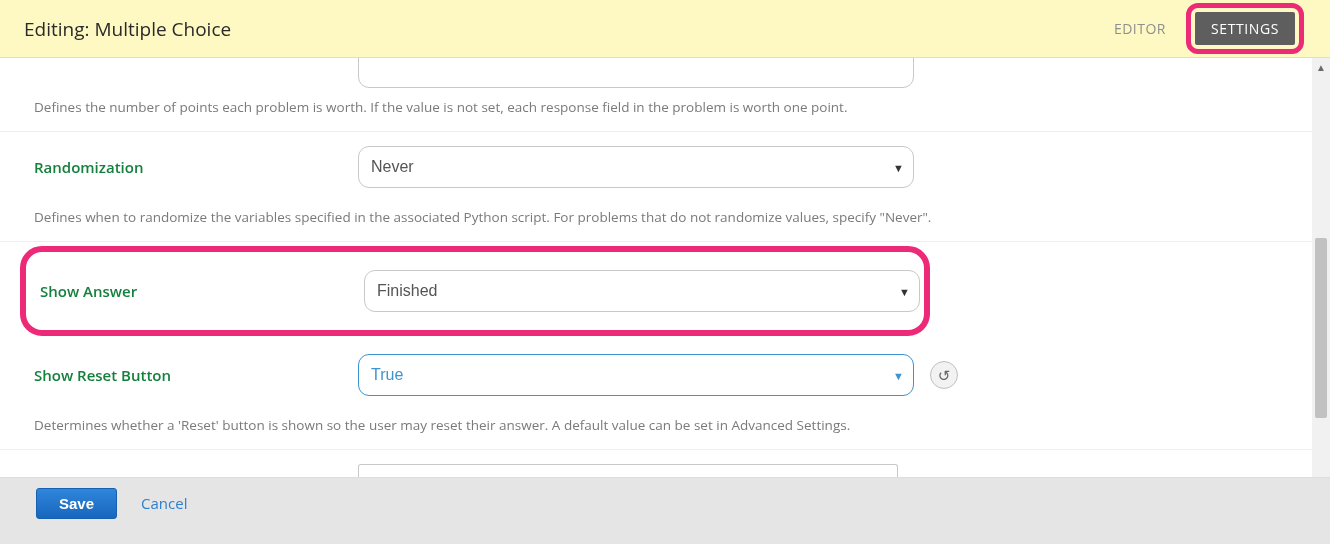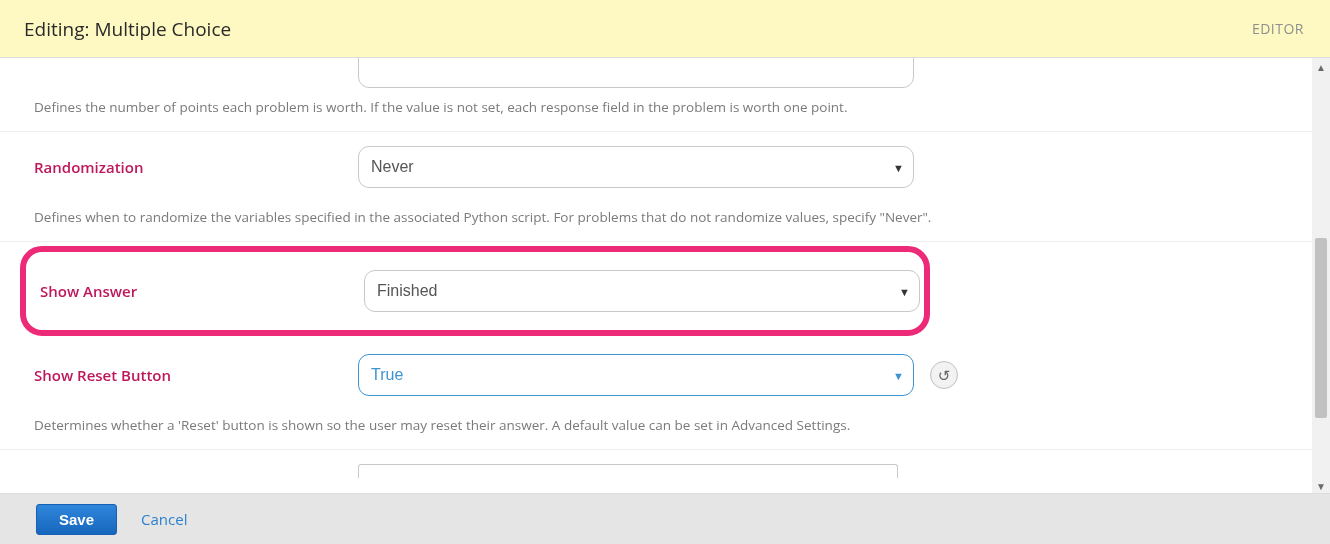--- a/index.html
+++ b/index.html
@@ -123,21 +123,21 @@
   .highlighted-inner { position: relative; }
 
   .row-top {
     display: flex;
     align-items: center;
   }
   .row-label {
     width: 324px;
     font-size: 15px;
     font-weight: 600;
-    color: #be185d;
+    color: #15803d;
     flex-shrink: 0;
   }
   .highlight-border .row-label { width: 324px; }
   .row-input, .row-select {
     width: 556px;
     height: 42px;
     border: 1px solid #c9c9c9;
     border-radius: 11px;
     font-size: 16px;
     padding: 0 12px;
@@ -196,21 +196,21 @@
     border: 1px solid #c9c9c9;
     border-bottom: none;
     border-radius: 3px 3px 0 0;
     margin-left: 324px;
   }
 
   .bottombar {
     position: absolute;
     left: 0;
     right: 0;
-    bottom: 0;
+    bottom: 16px;
     height: 51px;
     background: #e5e5e5;
     display: flex;
     align-items: center;
     padding: 0 36px;
     border-top: 1px solid #ddd;
   }
   .btn-save {
     background: #1d73c9;
     background: linear-gradient(#2f86db, #1766bd);
@@ -229,20 +229,23 @@
     cursor: pointer;
   }
 </style>
 </head>
 <body>
 
 <div class="topbar">
   <div class="topbar-title">Editing: Multiple Choice</div>
   <div class="topbar-tabs">
     <div class="tab-editor">EDITOR</div>
+    <div class="tab-settings-wrap">
+      <div class="tab-settings">SETTINGS</div>
+    </div>
   </div>
 </div>
 
 <div class="content-outer">
   <div class="content-inner">
     <div class="settings-list">
 
       <div class="setting-row no-top-pad">
         <div class="row-top">
           <div class="row-label">&nbsp;</div>

